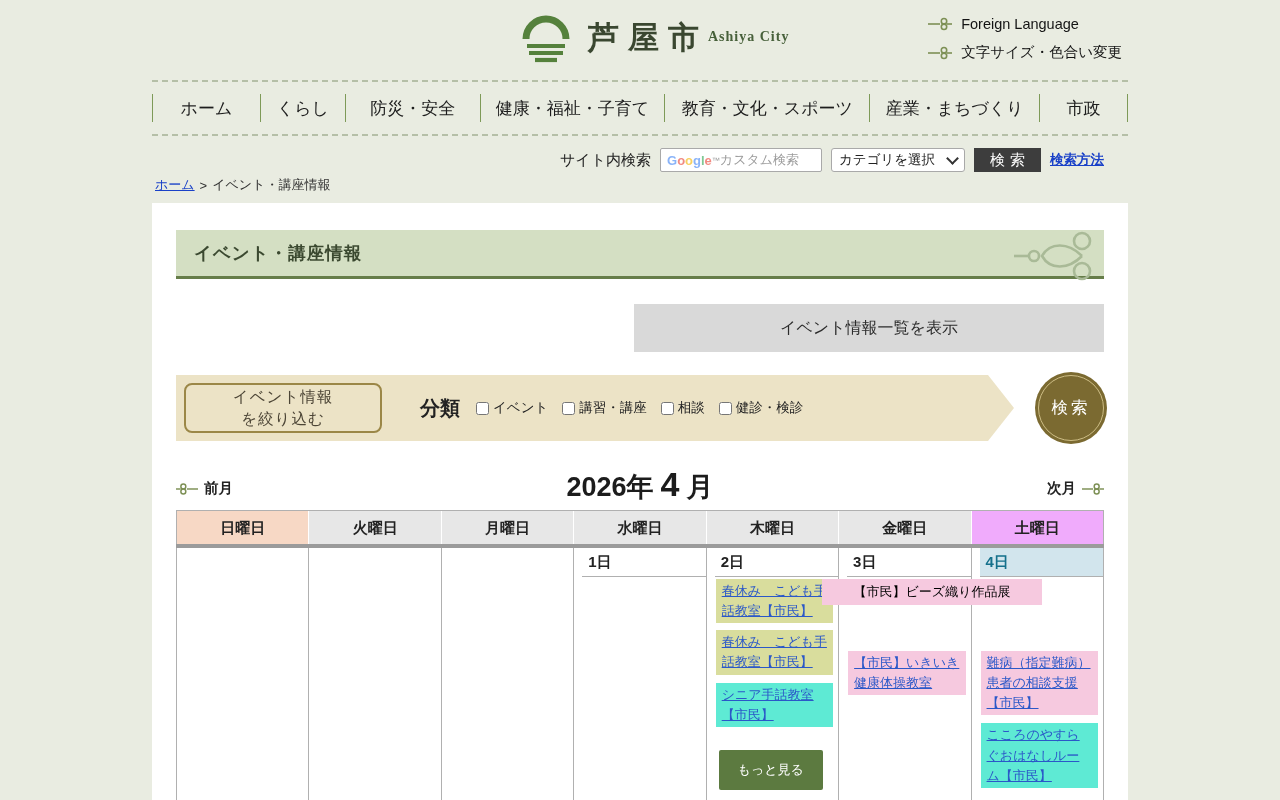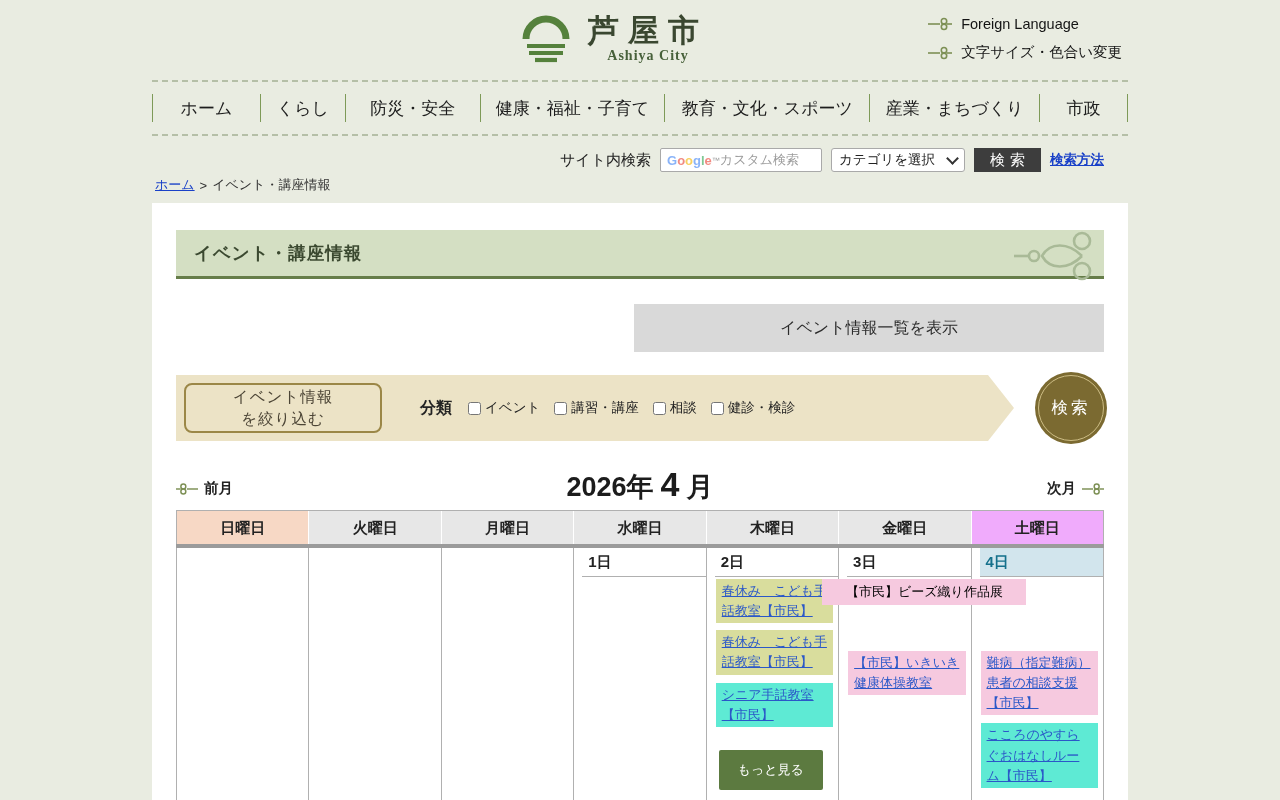--- a/index.html
+++ b/index.html
@@ -1,21 +1,21 @@
 <!DOCTYPE html>
 <html><head>
 <meta charset="utf-8">
 <style>
   html,body{margin:0;padding:0;}
   body{font-family:"Liberation Sans","DejaVu Sans",sans-serif;}
   .stage{position:relative;width:1280px;height:800px;background:#e9ece1;overflow:hidden;}
 
   
   .logo-block{position:absolute;left:518px;top:8px;display:flex;align-items:center;gap:14px;}
-  .logo-names{display:flex;flex-direction:column;align-items:center;}
+  .logo-names{display:flex;flex-direction:row;align-items:center;}
   .city-name{font-size:31px;font-weight:600;color:#3a4730;letter-spacing:9px;line-height:1.2;}
   .city-name-en{font-family:"Liberation Serif",serif;font-weight:bold;font-size:14px;color:#47603a;margin-top:-2px;letter-spacing:1px;}
   .header-links{position:absolute;top:16px;right:158px;display:flex;flex-direction:column;gap:11px;}
   .header-link{display:flex;align-items:center;gap:9px;font-size:14.5px;color:#141414;cursor:pointer;}
   .dash{position:absolute;left:152px;width:976px;border-top:2px dashed #b5bfa7;}
   .dash1{top:80px;} .dash2{top:134px;}
 
   
   .nav{position:absolute;left:152px;top:84px;width:976px;height:48px;display:flex;align-items:center;}
   .nav-sep{width:1px;height:28px;background:#7e9a58;}
@@ -46,21 +46,21 @@
 
   .tabs{position:absolute;left:24px;top:101px;width:928px;height:48px;}
   .tab-inactive{position:absolute;left:458px;top:0;width:470px;height:48px;background:#d9d9d9;display:flex;align-items:center;justify-content:center;font-size:16px;color:#2b2b2b;cursor:pointer;}
   .tab-active{position:absolute;left:0;top:0;width:474px;height:48px;background:#5e7a41;clip-path:polygon(0 0,459px 0,474px 100%,0 100%);display:flex;align-items:center;justify-content:center;color:#fff;font-size:16px;cursor:pointer;}
   .tab-active-inner{position:absolute;left:3px;top:3px;bottom:3px;right:20px;border:1px solid rgba(255,255,255,.85);border-right:none;pointer-events:none;}
   .tab-active-slant{position:absolute;left:459px;top:3px;height:42px;width:1.5px;background:rgba(255,255,255,.85);transform:skewX(17deg);pointer-events:none;}
   .tab-active-label{position:relative;margin-right:24px;}
 
   .filter-bar{position:absolute;left:24px;top:172px;width:838px;height:66px;background:#ece3c6;clip-path:polygon(0 0,calc(100% - 26px) 0,100% 50%,calc(100% - 26px) 100%,0 100%);display:flex;align-items:center;}
   .filter-box{margin-left:8px;width:198px;height:50px;border:2px solid #9b8747;border-radius:8px;display:flex;flex-direction:column;align-items:center;justify-content:center;font-size:15.5px;color:#4c4536;line-height:1.45;letter-spacing:1px;box-sizing:border-box;}
-  .filter-cat-label{margin-left:38px;font-size:16px;font-weight:bold;color:#222;}
+  .filter-cat-label{margin-left:38px;font-size:20px;font-weight:bold;color:#222;}
   .filter-opts{display:flex;align-items:center;gap:14px;margin-left:16px;font-size:13.5px;color:#222;}
   .filter-opt{display:flex;align-items:center;gap:4px;cursor:pointer;}
   .filter-opt input{width:13px;height:13px;margin:0;}
   .circle-btn{position:absolute;left:883px;top:169px;width:72px;height:72px;border-radius:50%;background:#7b6a31;display:flex;align-items:center;justify-content:center;color:#fff;font-size:16.5px;letter-spacing:3px;cursor:pointer;}
   .circle-btn::after{content:"";position:absolute;inset:3px;border:1px solid #cdbd85;border-radius:50%;}
 
   
   .cal-nav{position:absolute;left:24px;top:262px;width:928px;height:44px;}
   .cal-prev{position:absolute;left:0;top:14px;display:flex;align-items:center;gap:6px;font-size:14.5px;font-weight:bold;color:#222;cursor:pointer;}
   .cal-next{position:absolute;right:0;top:14px;display:flex;align-items:center;gap:6px;font-size:14.5px;font-weight:bold;color:#222;cursor:pointer;}
@@ -74,21 +74,21 @@
   .cal-head-cell:last-child{border-right:none;}
   .hd-sun{background:#f7d8c5;} .hd-wk{background:#e7e7e7;} .hd-sat{background:#f0abfc;}
   .cal-divider{height:4px;background:#9b9b9b;}
   .cal-week{position:relative;display:flex;height:262px;border-left:1px solid #b0b0b0;box-sizing:border-box;}
   .cal-col{flex:1;border-right:1px solid #b0b0b0;box-sizing:border-box;min-width:0;}
   .date-label{height:28px;line-height:28px;padding-left:6px;font-size:15px;font-weight:bold;color:#222;border-bottom:1px solid #b0b0b0;margin-left:8px;}
   .date-sat{background:#d2e5ed;color:#15708b;}
   .ev{margin:2px 5px 0 9px;padding:2px 6px;font-size:13px;line-height:1.55;cursor:pointer;}
   .ev a{color:#2b58c8;text-decoration:underline;}
   .ev-green{background:#d9dd9d;} .ev-pink{background:#f6c9df;} .ev-tan{background:#5eead4;}
-  .ev-span{position:absolute;left:645px;top:31px;width:204px;height:26px;line-height:22px;padding:2px 24px;box-sizing:border-box;font-size:13px;white-space:nowrap;overflow:hidden;cursor:pointer;z-index:2;}
+  .ev-span{position:absolute;left:645px;top:31px;width:220px;height:26px;line-height:22px;padding:2px 4px;box-sizing:border-box;font-size:13px;white-space:nowrap;overflow:hidden;cursor:pointer;z-index:2;text-align:center;}
   .mt7{margin-top:7px;} .mt8{margin-top:8px;} .mt74{margin-top:74px;}
   .more-btn{margin:23px 5px 0 12px;width:104px;height:40px;background:#5c7a40;color:#fff;font-size:13px;display:flex;align-items:center;justify-content:center;border-radius:2px;cursor:pointer;}
   .orn-icon{flex:none;}
 </style>
 </head>
 <body>
 
 <div class="stage">
 
   <div class="logo-block">

